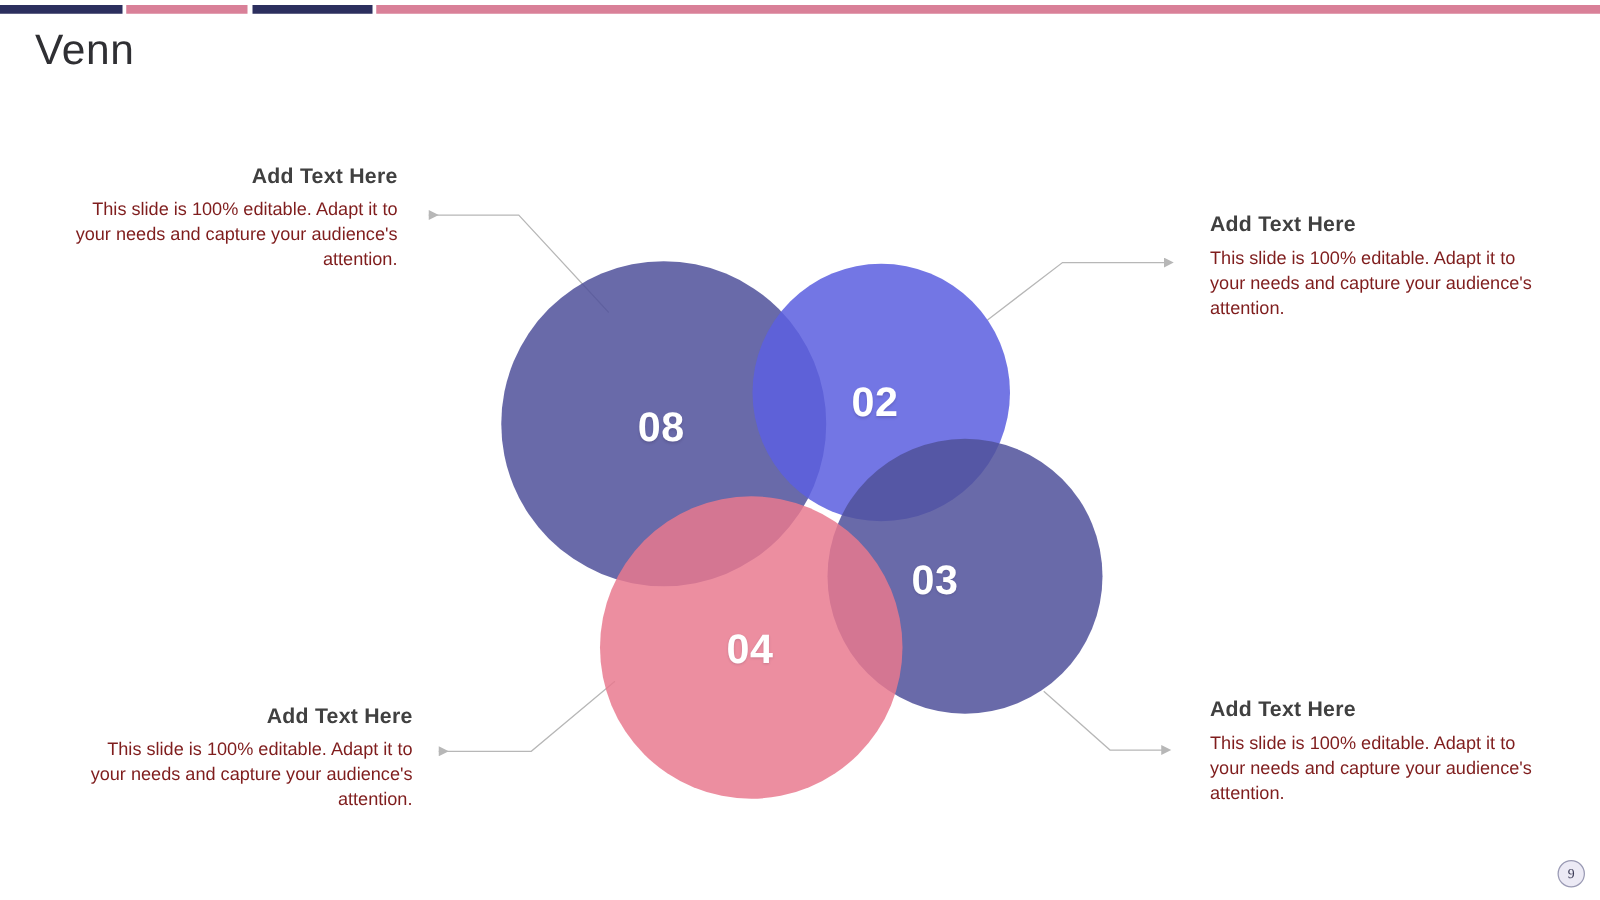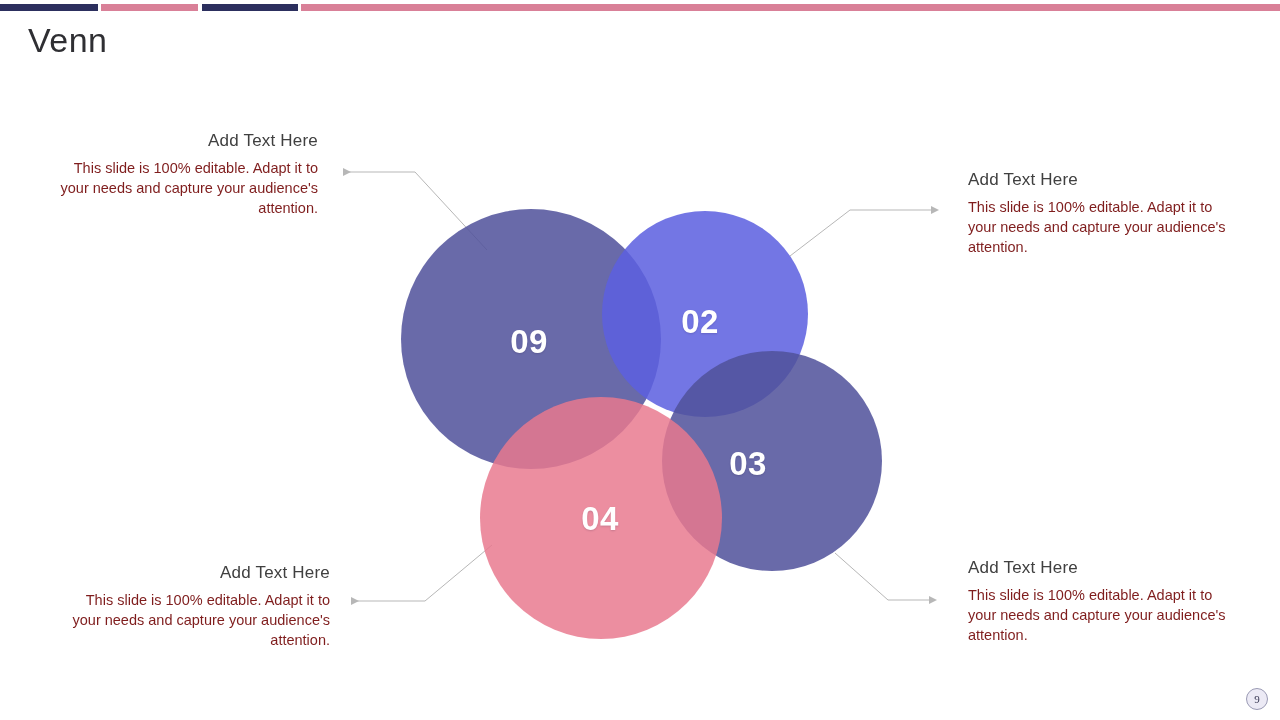--- a/index.html
+++ b/index.html
@@ -41,21 +41,21 @@
     font-weight: 400;
     color: #2f2f33;
     letter-spacing: 0.5px;
     line-height: 1.1;
   }
 
   
   .callout { position: absolute; }
   .callout .callout-title {
     font-size: 17px;
-    font-weight: normal;
+    font-weight: bold;
     color: #404040;
     letter-spacing: 0.2px;
     margin-bottom: 7px;
     white-space: nowrap;
   }
   .callout .callout-body {
     font-size: 14.5px;
     color: #7f1d1d;
     line-height: 1.38;
     font-weight: 400;
@@ -134,21 +134,21 @@
     </g>
   <g id="circles-layer">
       <circle cx="531" cy="339" r="130" fill="#50519b" fill-opacity="0.86" class="hit"></circle>
       <circle cx="705" cy="314" r="103" fill="#5c5fe0" fill-opacity="0.86" class="hit"></circle>
       <circle cx="772" cy="461" r="110" fill="#50519b" fill-opacity="0.86" class="hit"></circle>
       <circle cx="601" cy="518" r="121" fill="#e8788e" fill-opacity="0.84" class="hit"></circle>
     </g>
 </svg>
 
 <div id="venn-labels">
-    <div class="venn-label" style="left: 529px; top: 342px;">09</div>
+    <div class="venn-label" style="left: 529px; top: 342px;">08</div>
     <div class="venn-label" style="left: 700px; top: 322px; text-align: right;">02</div>
     <div class="venn-label" style="left: 748px; top: 464px;">03</div>
     <div class="venn-label" style="left: 600px; top: 519px;">04</div>
   </div>
 
 <div class="callout align-right" id="callout-1">
   <div class="callout-title">Add Text Here</div>
   <div class="callout-body">This slide is 100% editable. Adapt it to your needs and capture your audience's attention.</div>
 </div>
 

